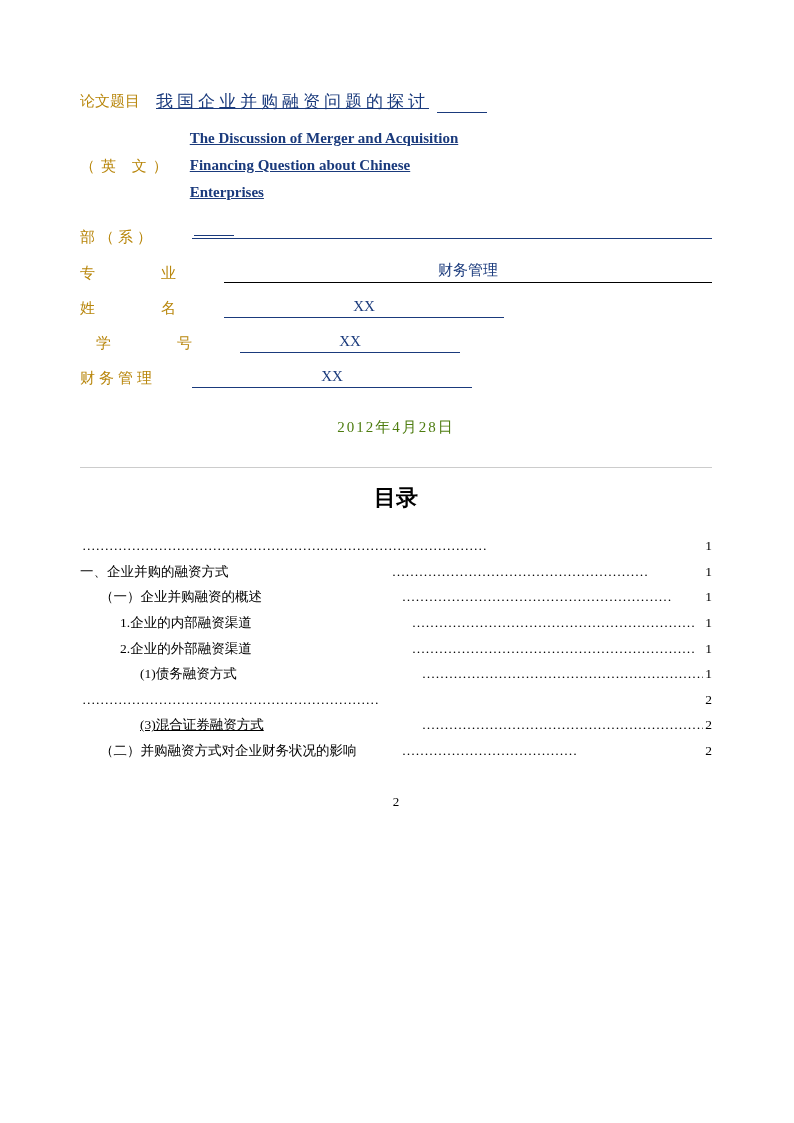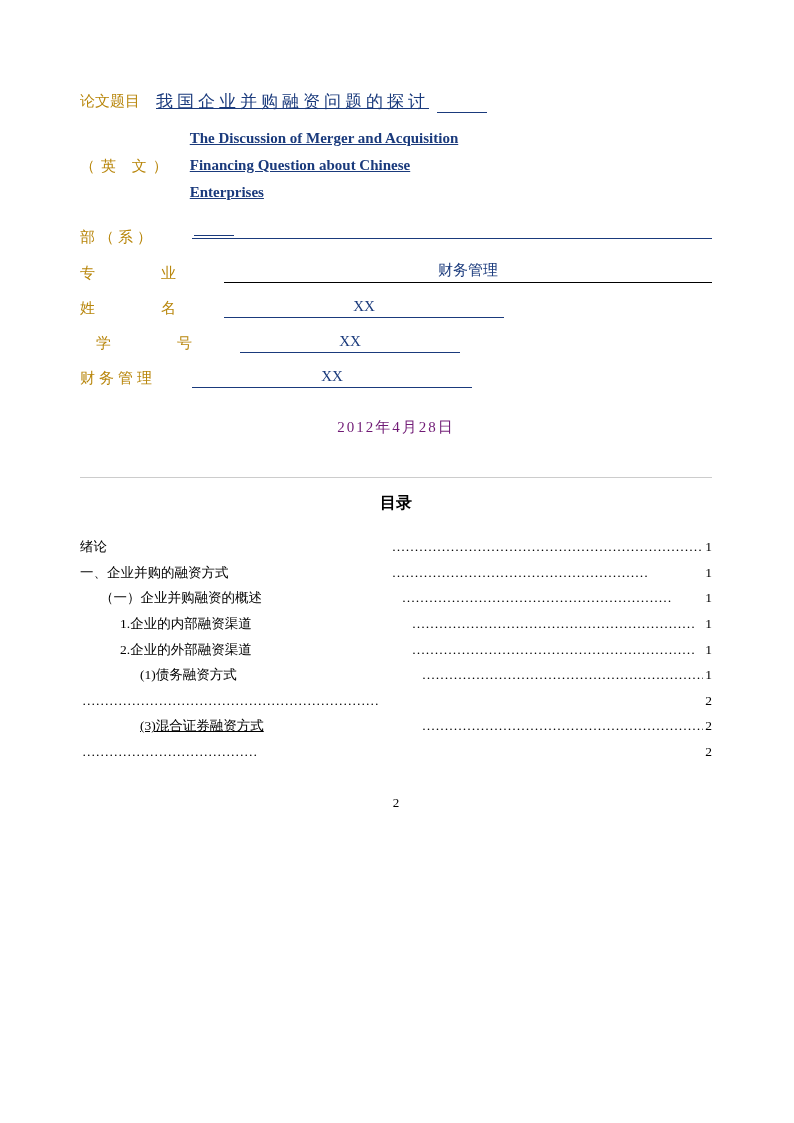--- a/index.html
+++ b/index.html
@@ -101,34 +101,34 @@
 
     .info-value-wrapper {
       flex: 1;
       display: flex;
       align-items: center;
       margin-left: 10px;
     }
 
     .date-row {
       text-align: center;
-      color: #701a75;
+      color: #4d7c0f;
       font-size: 15px;
       margin-top: 30px;
-      margin-bottom: 40px;
+      margin-bottom: 30px;
       letter-spacing: 2px;
     }
 
     .toc-section {
       margin-top: 10px;
     }
 
     .toc-title {
       text-align: center;
-      font-size: 16px;
+      font-size: 22px;
       font-weight: bold;
       color: #000;
       margin-bottom: 20px;
       font-family: "SimHei", "黑体", sans-serif;
     }
 
     .toc-line {
       display: flex;
       justify-content: space-between;
       font-size: 13.5px;
@@ -237,21 +237,20 @@
   </div>
 
   <hr class="divider">
 
   <div class="toc-section">
     <div class="toc-title">目录</div>
 
     <div class="toc-content">
 
     <div class="toc-line">
-      <span class="toc-text" style="padding-left:0px; white-space:nowrap;">绪论</span>
       <span class="toc-dots" style="color:#000; font-size:13.5px; overflow:hidden; white-space:nowrap; padding:0 2px;">………………………………………………………………………………</span>
       <span class="toc-page">1</span>
     </div>
         <div class="toc-line">
       <span class="toc-text" style="padding-left:0px; white-space:nowrap;">一、企业并购的融资方式</span>
       <span class="toc-dots" style="color:#000; font-size:13.5px; overflow:hidden; white-space:nowrap; padding:0 2px;">…………………………………………………</span>
       <span class="toc-page">1</span>
     </div>
         <div class="toc-line">
       <span class="toc-text" style="padding-left:20px; white-space:nowrap;">（一）企业并购融资的概述</span>
@@ -276,20 +275,21 @@
         <div class="toc-line">
       <span class="toc-dots" style="color:#000; font-size:13.5px; overflow:hidden; white-space:nowrap; padding:0 2px;">…………………………………………………………</span>
       <span class="toc-page">2</span>
     </div>
         <div class="toc-line">
       <span class="toc-text" style="padding-left:60px; white-space:nowrap;text-decoration:underline;">(3)混合证券融资方式</span>
       <span class="toc-dots" style="color:#000; font-size:13.5px; overflow:hidden; white-space:nowrap; padding:0 2px;">………………………………………………………</span>
       <span class="toc-page">2</span>
     </div>
         <div class="toc-line">
+      <span class="toc-text" style="padding-left:20px; white-space:nowrap;">（二）并购融资方式对企业财务状况的影响</span>
       <span class="toc-dots" style="color:#000; font-size:13.5px; overflow:hidden; white-space:nowrap; padding:0 2px;">…………………………………</span>
       <span class="toc-page">2</span>
     </div>
       </div>
   </div>
 
   <div class="page-number">2</div>
 
 </div>
 

